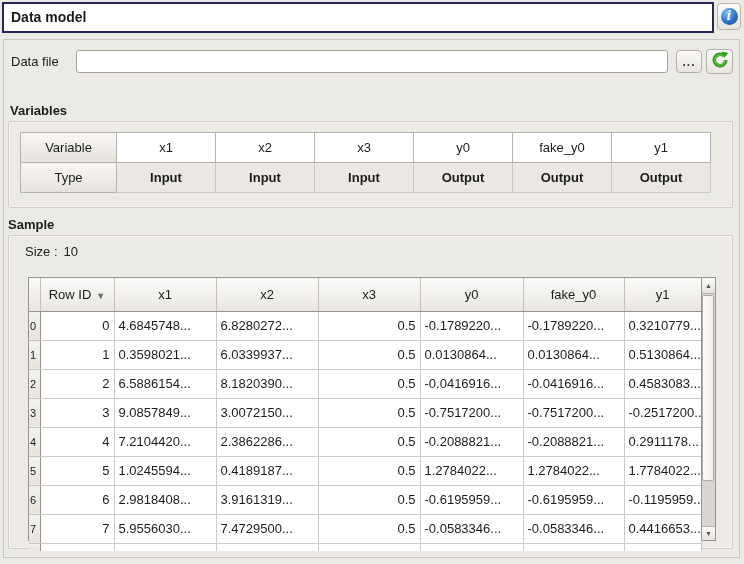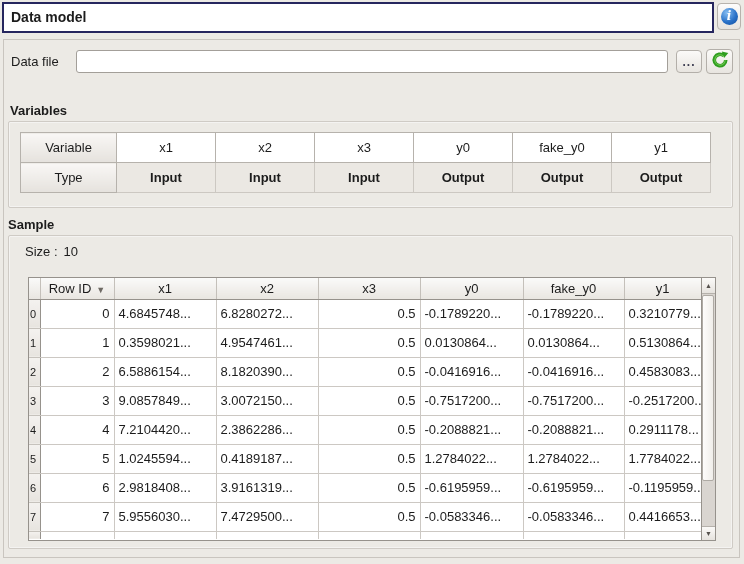--- a/index.html
+++ b/index.html
@@ -84,21 +84,21 @@
   #var-table td.vtype { background:#ebe8e3; border:1px solid #ccc8c2; font-weight:bold; }
 
   
   .sample-wrap {
     position:absolute; left:28px; top:277px; width:688px; height:264px;
     border:1px solid #96928c; background:#fff;
   }
   #sample-table { width:672px; border-collapse:collapse; table-layout:fixed; }
   #sample-table th, #sample-table td { white-space:nowrap; overflow:hidden; }
   #sample-table thead th {
-    height:21px; font-weight:normal; text-align:center; font-size:13px;
+    height:33px; font-weight:normal; text-align:center; font-size:13px;
     background:linear-gradient(#fafaf9,#e9e6e1);
     border-right:1px solid #c4c0ba; border-bottom:1px solid #96928c;
   }
   #sample-table tbody th.idx {
     background:linear-gradient(#f4f2ef,#e7e4df);
     border-right:1px solid #96928c; border-bottom:1px solid #c6c2bc;
     font-weight:normal; font-size:11px; text-align:left; padding-left:1px;
   }
   #sample-table tbody td {
     height:29px; padding:0 4px; font-size:13px; background:#fff;
@@ -221,21 +221,21 @@
           <td class="al">6.8280272...</td>
           <td class="ar">0.5</td>
           <td class="al">-0.1789220...</td>
           <td class="al">-0.1789220...</td>
           <td class="al">0.3210779...</td>
         </tr>
         <tr>
           <th class="idx">1</th>
           <td class="ar">1</td>
           <td class="al">0.3598021...</td>
-          <td class="al">4.9547461...</td>
+          <td class="al">6.0339937...</td>
           <td class="ar">0.5</td>
           <td class="al">0.0130864...</td>
           <td class="al">0.0130864...</td>
           <td class="al">0.5130864...</td>
         </tr>
         <tr>
           <th class="idx">2</th>
           <td class="ar">2</td>
           <td class="al">6.5886154...</td>
           <td class="al">8.1820390...</td>

